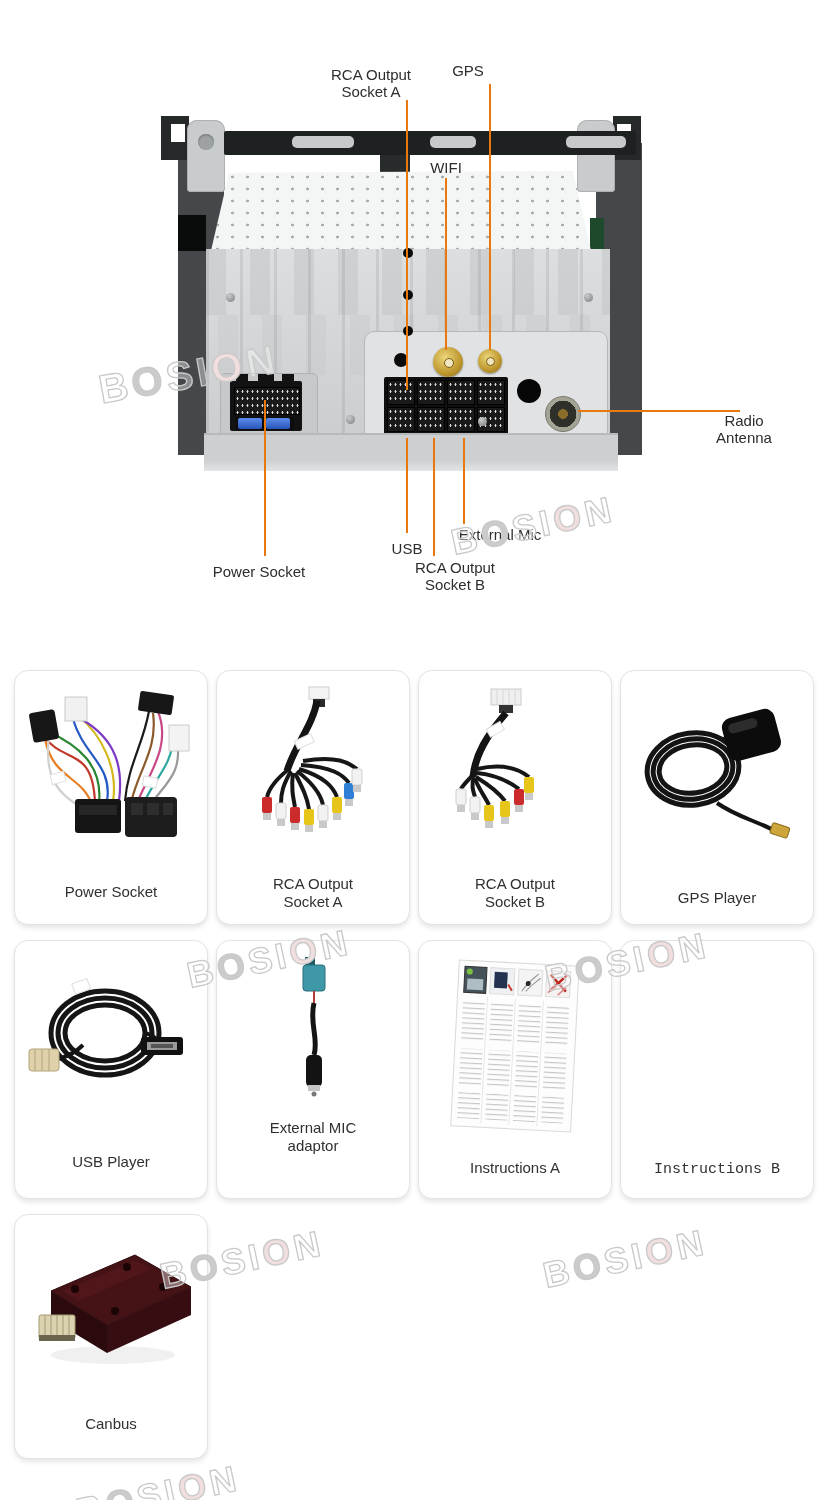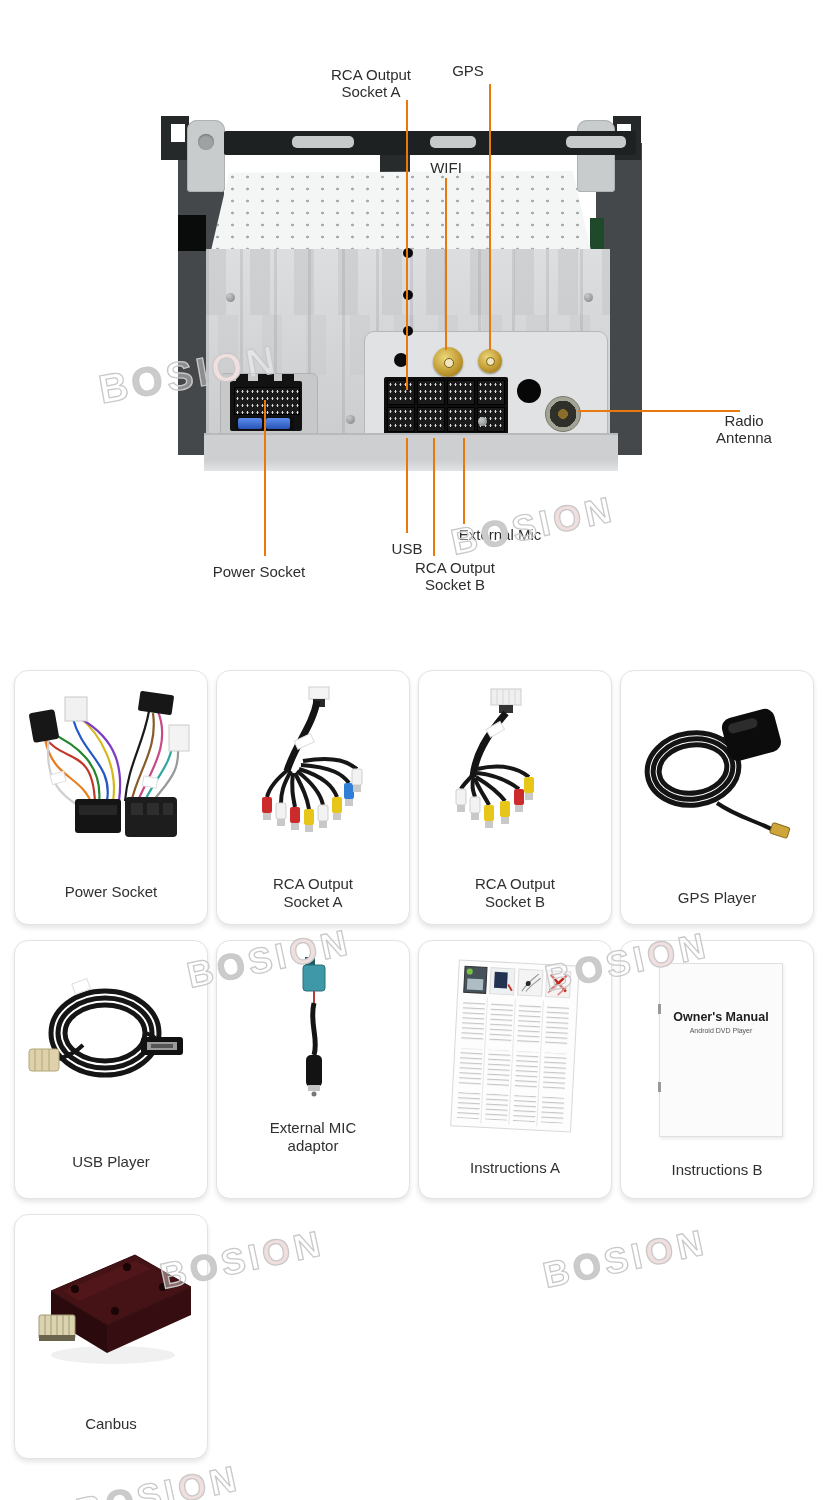--- a/index.html
+++ b/index.html
@@ -389,27 +389,21 @@
         <rect x="90" y="140" width="22" height="26" fill="url(#pta)"></rect>
           <rect x="118" y="140" width="22" height="26" fill="url(#pta)"></rect>
       </g>
       <path d="M58,44 v126 M86,44 v126 M114,44 v126" stroke="#e6e6e6" stroke-width="1"></path>
     </g>
   </svg>
   <div class="card-label" style="bottom:22px;">Instructions A</div>
 </div>
 
 <div class="card" style="left:620px;top:940px;height:257px;">
-  <div class="booklet">
-    <div class="staple" style="top:40px;"></div>
-    <div class="staple" style="top:118px;"></div>
-    <div class="ttl">Owner's Manual</div>
-    <div class="sub">Android DVD Player</div>
-  </div>
-  <div class="card-label" style="bottom:20px;">Instructions B</div>
+  <div class="card-label" style="bottom:20px;font-family:Liberation Mono, monospace;">Instructions B</div>
 </div>
 
 <div class="card" style="left:14px;top:1214px;height:243px;">
   <svg width="176" height="168" viewBox="0 0 176 168">
     <ellipse cx="90" cy="126" rx="62" ry="9" fill="#f0f0f0"></ellipse>
     <polygon points="28,62 112,26 168,58 84,96" fill="#451316" stroke="#2e0a0c" stroke-width="1"></polygon>
     <polygon points="40,62 112,32 128,40 56,72" fill="#5a1a1e" opacity="0.55"></polygon>
     <polygon points="28,62 84,96 84,124 28,90" fill="#2a0a0c"></polygon>
     <polygon points="84,96 168,58 168,86 84,124" fill="#360d10"></polygon>
     <circle cx="52" cy="60" r="4" fill="#1a0405"></circle>

